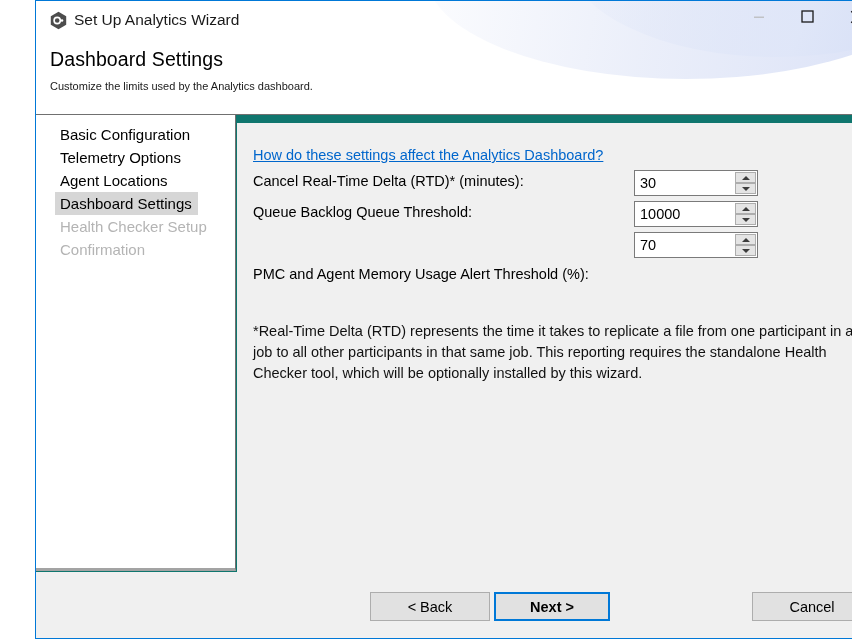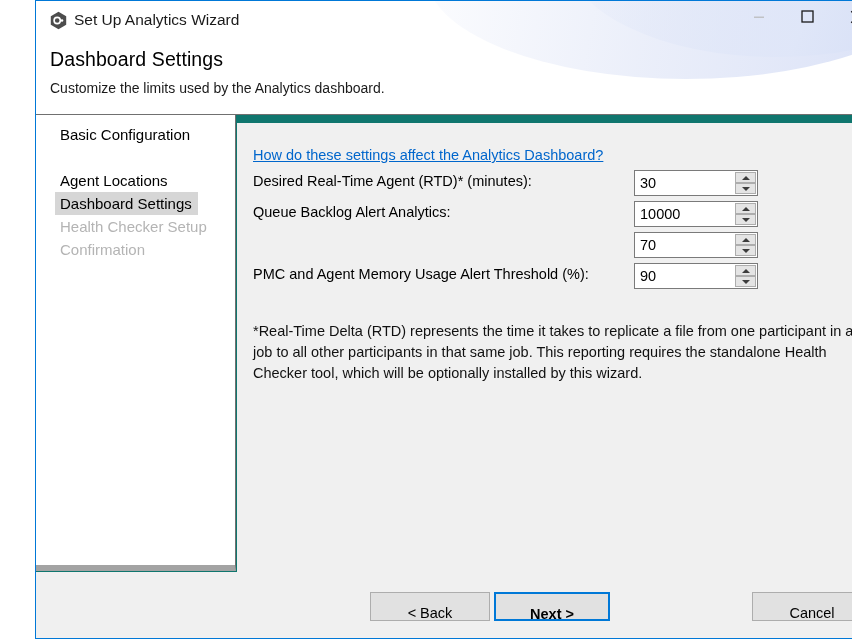--- a/index.html
+++ b/index.html
@@ -96,21 +96,21 @@
     position: absolute;
     left: 14px; top: 47px;
     font-size: 19.5px;
     color: #000000;
     letter-spacing: 0.1px;
     white-space: nowrap;
   }
   .page-subtitle {
     position: absolute;
     left: 14px; top: 79px;
-    font-size: 14px;
+    font-size: 11px;
     color: #1a1a1a;
     white-space: nowrap;
   }
 
   .header-rule {
     position: absolute;
     left: 0; top: 113px;
     width: 850px;
     height: 1px;
     background: #707070;
@@ -118,21 +118,21 @@
 
   
   .sidebar {
     position: absolute;
     left: 0; top: 114px;
     width: 200px;
     height: 456px;
     background: #ffffff;
     box-sizing: border-box;
     border-right: 1px solid #707070;
-    border-bottom: 6px solid #a3a3a3;
+    border-bottom: 3px solid #a3a3a3;
   }
   .side-item {
     position: absolute;
     left: 19px;
     font-size: 15px;
     color: #000000;
     line-height: 19px;
     padding: 2px 6px 2px 5px;
     white-space: nowrap;
   }
@@ -261,21 +261,21 @@
     position: absolute;
     top: 20px;
     height: 29px;
     box-sizing: border-box;
     background: #e1e1e1;
     border: 1px solid #adadad;
     font-family: "Liberation Sans", sans-serif;
     font-size: 14.5px;
     color: #000000;
     cursor: default;
-    padding: 12px;
+    padding: 4px;
   }
   .btn-back   { left: 334px; width: 120px; }
   .btn-next   { left: 458px; width: 116px; border: 2px solid #0078d7; font-weight: bold; }
   .btn-cancel { left: 716px; width: 120px; }
 </style>
 </head>
 <body>
 
 <div class="window">
 
@@ -311,43 +311,44 @@
       </button>
     </div>
 
     <div class="page-title">Dashboard Settings</div>
     <div class="page-subtitle">Customize the limits used by the Analytics dashboard.</div>
   </div>
   <div class="header-rule"></div>
 
   <div class="sidebar">
     <div class="side-item" style="top:8px">Basic Configuration</div>
+    <div class="side-item" style="top:31px">Telemetry Options</div>
     <div class="side-item" style="top:54px">Agent Locations</div>
     <div class="side-item selected" style="top:77px">Dashboard Settings</div>
     <div class="side-item disabled" style="top:123px">Confirmation</div>
     <div class="side-item disabled" style="top:100px">Health Checker Setup</div>
   </div>
 
   <div class="content">
 
     <a class="help-link">How do these settings affect the Analytics Dashboard?</a>
 
     <div class="form-row" style="top:47px">
-      <span class="form-label">Desired Real-Time Agent (RTD)* (minutes):</span>
+      <span class="form-label">Cancel Real-Time Delta (RTD)* (minutes):</span>
       <div class="spinner">
         <input class="spinner-value" type="text" value="30" style="">
         <span class="spin-btns">
           <span class="spin-up"></span>
           <span class="spin-down"></span>
         </span>
       </div>
     </div>
 
     <div class="form-row" style="top:78px">
-      <span class="form-label">Queue Backlog Alert Analytics:</span>
+      <span class="form-label">Queue Backlog Queue Threshold:</span>
       <div class="spinner">
         <input class="spinner-value" type="text" value="10000" style="">
         <span class="spin-btns">
           <span class="spin-up"></span>
           <span class="spin-down"></span>
         </span>
       </div>
     </div>
 
     <div class="form-row" style="top:109px">
@@ -355,27 +356,20 @@
         <input class="spinner-value" type="text" value="70" style="">
         <span class="spin-btns">
           <span class="spin-up"></span>
           <span class="spin-down"></span>
         </span>
       </div>
     </div>
 
     <div class="form-row" style="top:140px">
       <span class="form-label">PMC and Agent Memory Usage Alert Threshold (%):</span>
-      <div class="spinner">
-        <input class="spinner-value" type="text" value="90" style="">
-        <span class="spin-btns">
-          <span class="spin-up"></span>
-          <span class="spin-down"></span>
-        </span>
-      </div>
     </div>
 
     <div class="footnote">*Real-Time Delta (RTD) represents the time it takes to replicate a file from one participant in a job to all other participants in that same job.  This reporting requires the standalone Health Checker tool, which will be optionally installed by this wizard.</div>
   </div>
 
   <div class="footer">
     <button class="dlg-btn btn-back">&lt; Back</button>
     <button class="dlg-btn btn-next">Next &gt;</button>
     <button class="dlg-btn btn-cancel">Cancel</button>
   </div>

